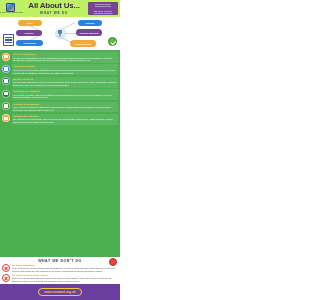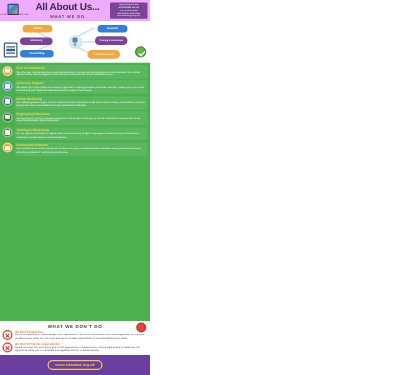--- a/index.html
+++ b/index.html
@@ -3,21 +3,21 @@
 <meta charset="utf-8">
 <style>
   html,body{margin:0;padding:0;background:#fff;}
   body{width:120px;height:300px;overflow:hidden;
        font-family:"Liberation Sans",sans-serif;
        -webkit-font-smoothing:none;}
   .page{width:120px;height:300px;position:relative;background:#fff;
         display:flex;flex-direction:column;}
 
   
-  .header{height:17px;background:#f0abfc;display:flex;align-items:center;
+  .header{height:17px;background:#bef264;display:flex;align-items:center;
           padding:0 2px;box-sizing:border-box;flex:none;position:relative;}
   .logo{width:17px;height:14px;display:flex;flex-direction:column;
         align-items:center;justify-content:center;flex:none;}
   .logo-mark{width:9px;height:9px;border:1px solid #2b4a8b;border-radius:1px;
              background:linear-gradient(135deg,#7fc3e8 0%,#3f7fc1 45%,#f4a93c 100%);
              box-sizing:border-box;}
   .logo-text{font-size:1.5px;line-height:2px;color:#333;white-space:nowrap;
              transform:scaleX(.9);margin-top:.5px;}
   .title-wrap{flex:1;display:flex;flex-direction:column;align-items:center;
               justify-content:center;margin-left:1px;}

